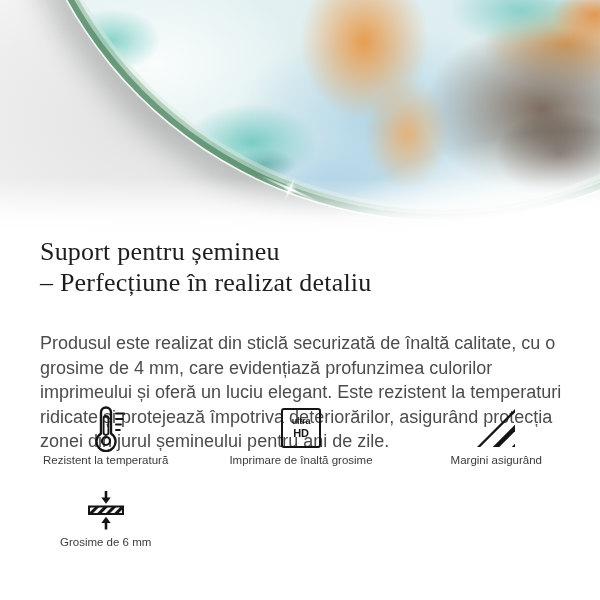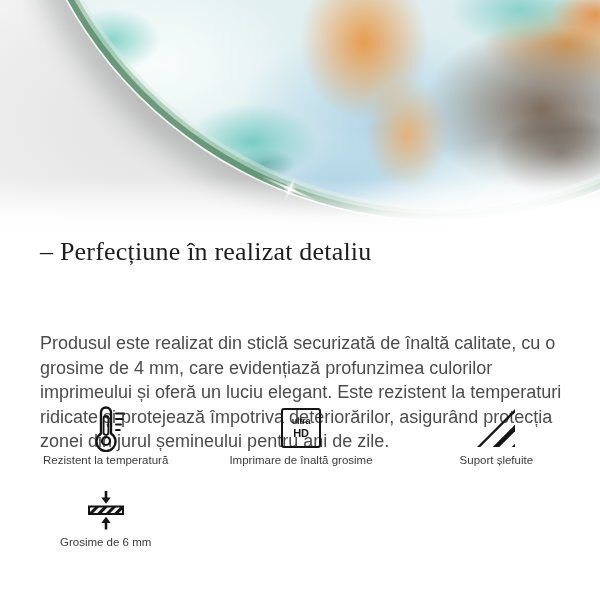--- a/index.html
+++ b/index.html
@@ -82,20 +82,21 @@
     <div class="glass"></div>
     <div class="hero-fade"></div>
     <div class="sparkle">
       <div class="ray1"></div>
         <div class="ray2"></div>
         <div class="core"></div>
     </div>
   </div>
 
   <div class="title-block">
+    <div>Suport pentru șemineu</div>
     <div>– Perfecțiune în realizat detaliu</div>
   </div>
 
   <p class="desc">Produsul este realizat din sticlă securizată de înaltă calitate, cu o grosime de 4 mm, care evidențiază profunzimea culorilor imprimeului și oferă un luciu elegant. Este rezistent la temperaturi ridicate și protejează împotriva deteriorărilor, asigurând protecția zonei din jurul șemineului pentru ani de zile.</p>
 
   <div class="features">
 
     <div class="feature">
       <div class="icon-box">
         <svg class="ic" width="48" height="48" viewBox="0 0 48 48" fill="none" stroke="#141414" stroke-width="2.4" stroke-linecap="round">
@@ -133,21 +134,21 @@
             </defs>
           <g clip-path="url(#triClip)" stroke="#141414" stroke-width="4.6">
             <path d="M5 43 L43 5"></path>
             <path d="M14.5 52.5 L52.5 14.5"></path>
             <path d="M24 62 L62 24"></path>
             <path d="M33.5 71.5 L71.5 33.5"></path>
             <path d="M43 81 L81 43"></path>
           </g>
         </svg>
       </div>
-      <div class="feature-label">Suport șlefuite</div>
+      <div class="feature-label">Margini asigurând</div>
     </div>
 
     <div class="feature">
       <div class="icon-box">
         <svg class="ic" width="48" height="48" viewBox="0 0 48 48">
           <defs>
             <pattern id="hatchPat" width="6" height="6" patternUnits="userSpaceOnUse" patternTransform="rotate(45)">
               <rect width="6" height="6" fill="#ffffff"></rect>
               <rect width="3.1" height="6" fill="#141414"></rect>
             </pattern>

